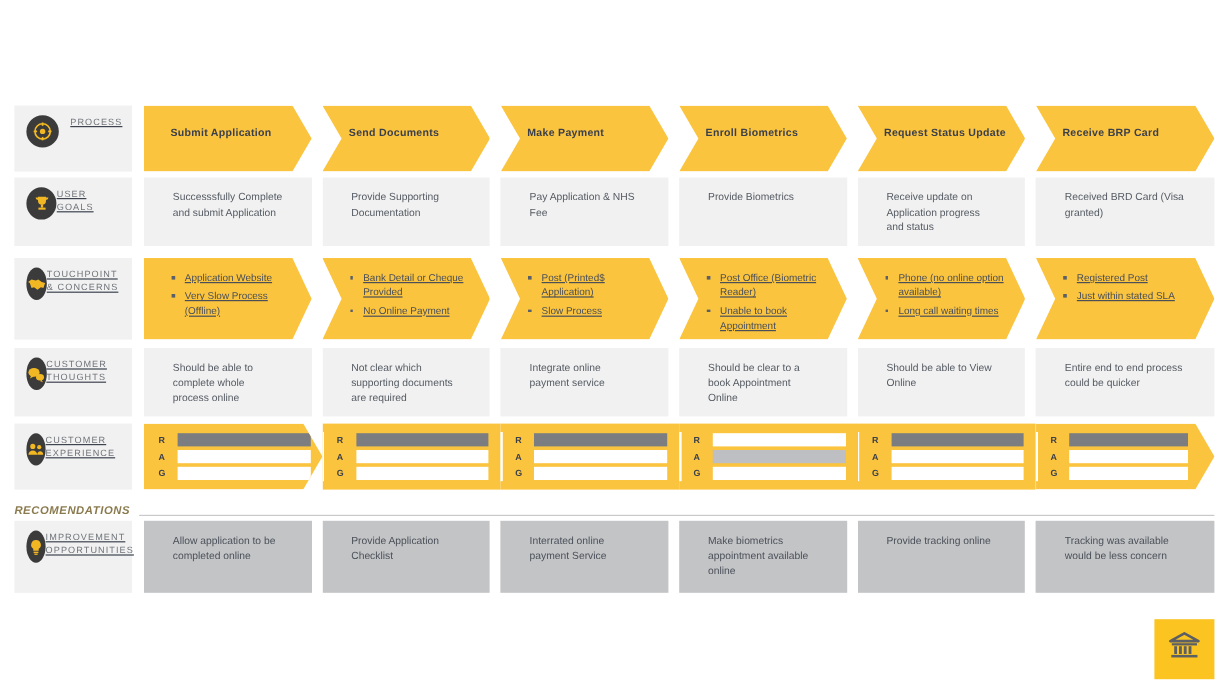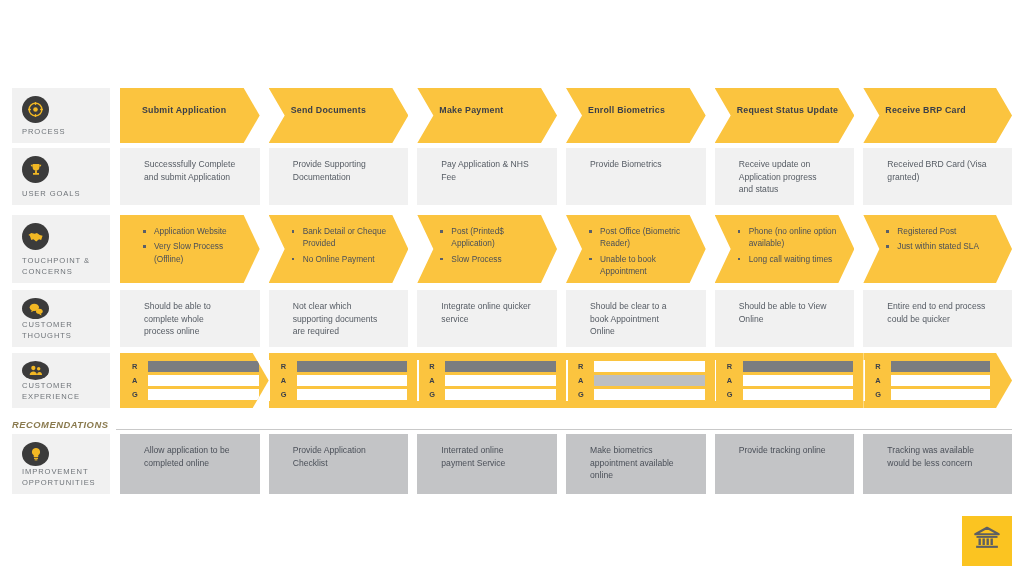--- a/index.html
+++ b/index.html
@@ -31,23 +31,24 @@
     width: 1000px;
     display: flex;
   }
   .rowlabel {
     width: 98px;
     flex: 0 0 98px;
     background: #f1f1f1;
     box-sizing: border-box;
     padding: 8px 8px 6px 10px;
     display: flex;
-    flex-direction: column;
+    flex-direction: row;
     justify-content: space-between;
     position: relative;
+    text-decoration: underline;
   }
   .rowlabel .ico {
     width: 27px;
     height: 27px;
     border-radius: 50%;
     background: #3b3b3b;
     display: flex;
     align-items: center;
     justify-content: center;
   }
@@ -114,20 +115,21 @@
     padding: 0 0 0 8px;
     list-style: none;
   }
   ul.bul li {
     position: relative;
     padding-left: 12px;
     font-size: 8.3px;
     line-height: 12.4px;
     color: #4a4f58;
     margin-bottom: 3px;
+    text-decoration: underline;
   }
   ul.bul li::before {
     content: "";
     position: absolute;
     left: 1px;
     top: 5px;
     width: 2.6px;
     height: 2.6px;
     background: #5a5f68;
   }
@@ -377,21 +379,21 @@
       <span class="lbl">CUSTOMER THOUGHTS</span>
     </div>
     <div class="cells">
       <div class="cell">
         <div class="card">Should be able to complete whole process online</div>
       </div>
       <div class="cell">
         <div class="card">Not clear which supporting documents are required</div>
       </div>
       <div class="cell">
-        <div class="card">Integrate online quicker service</div>
+        <div class="card">Integrate online payment service</div>
       </div>
       <div class="cell">
         <div class="card">Should be clear to a book Appointment Online</div>
       </div>
       <div class="cell">
         <div class="card">Should be able to View Online</div>
       </div>
       <div class="cell">
         <div class="card last">Entire end to end process could be quicker</div>
       </div>

